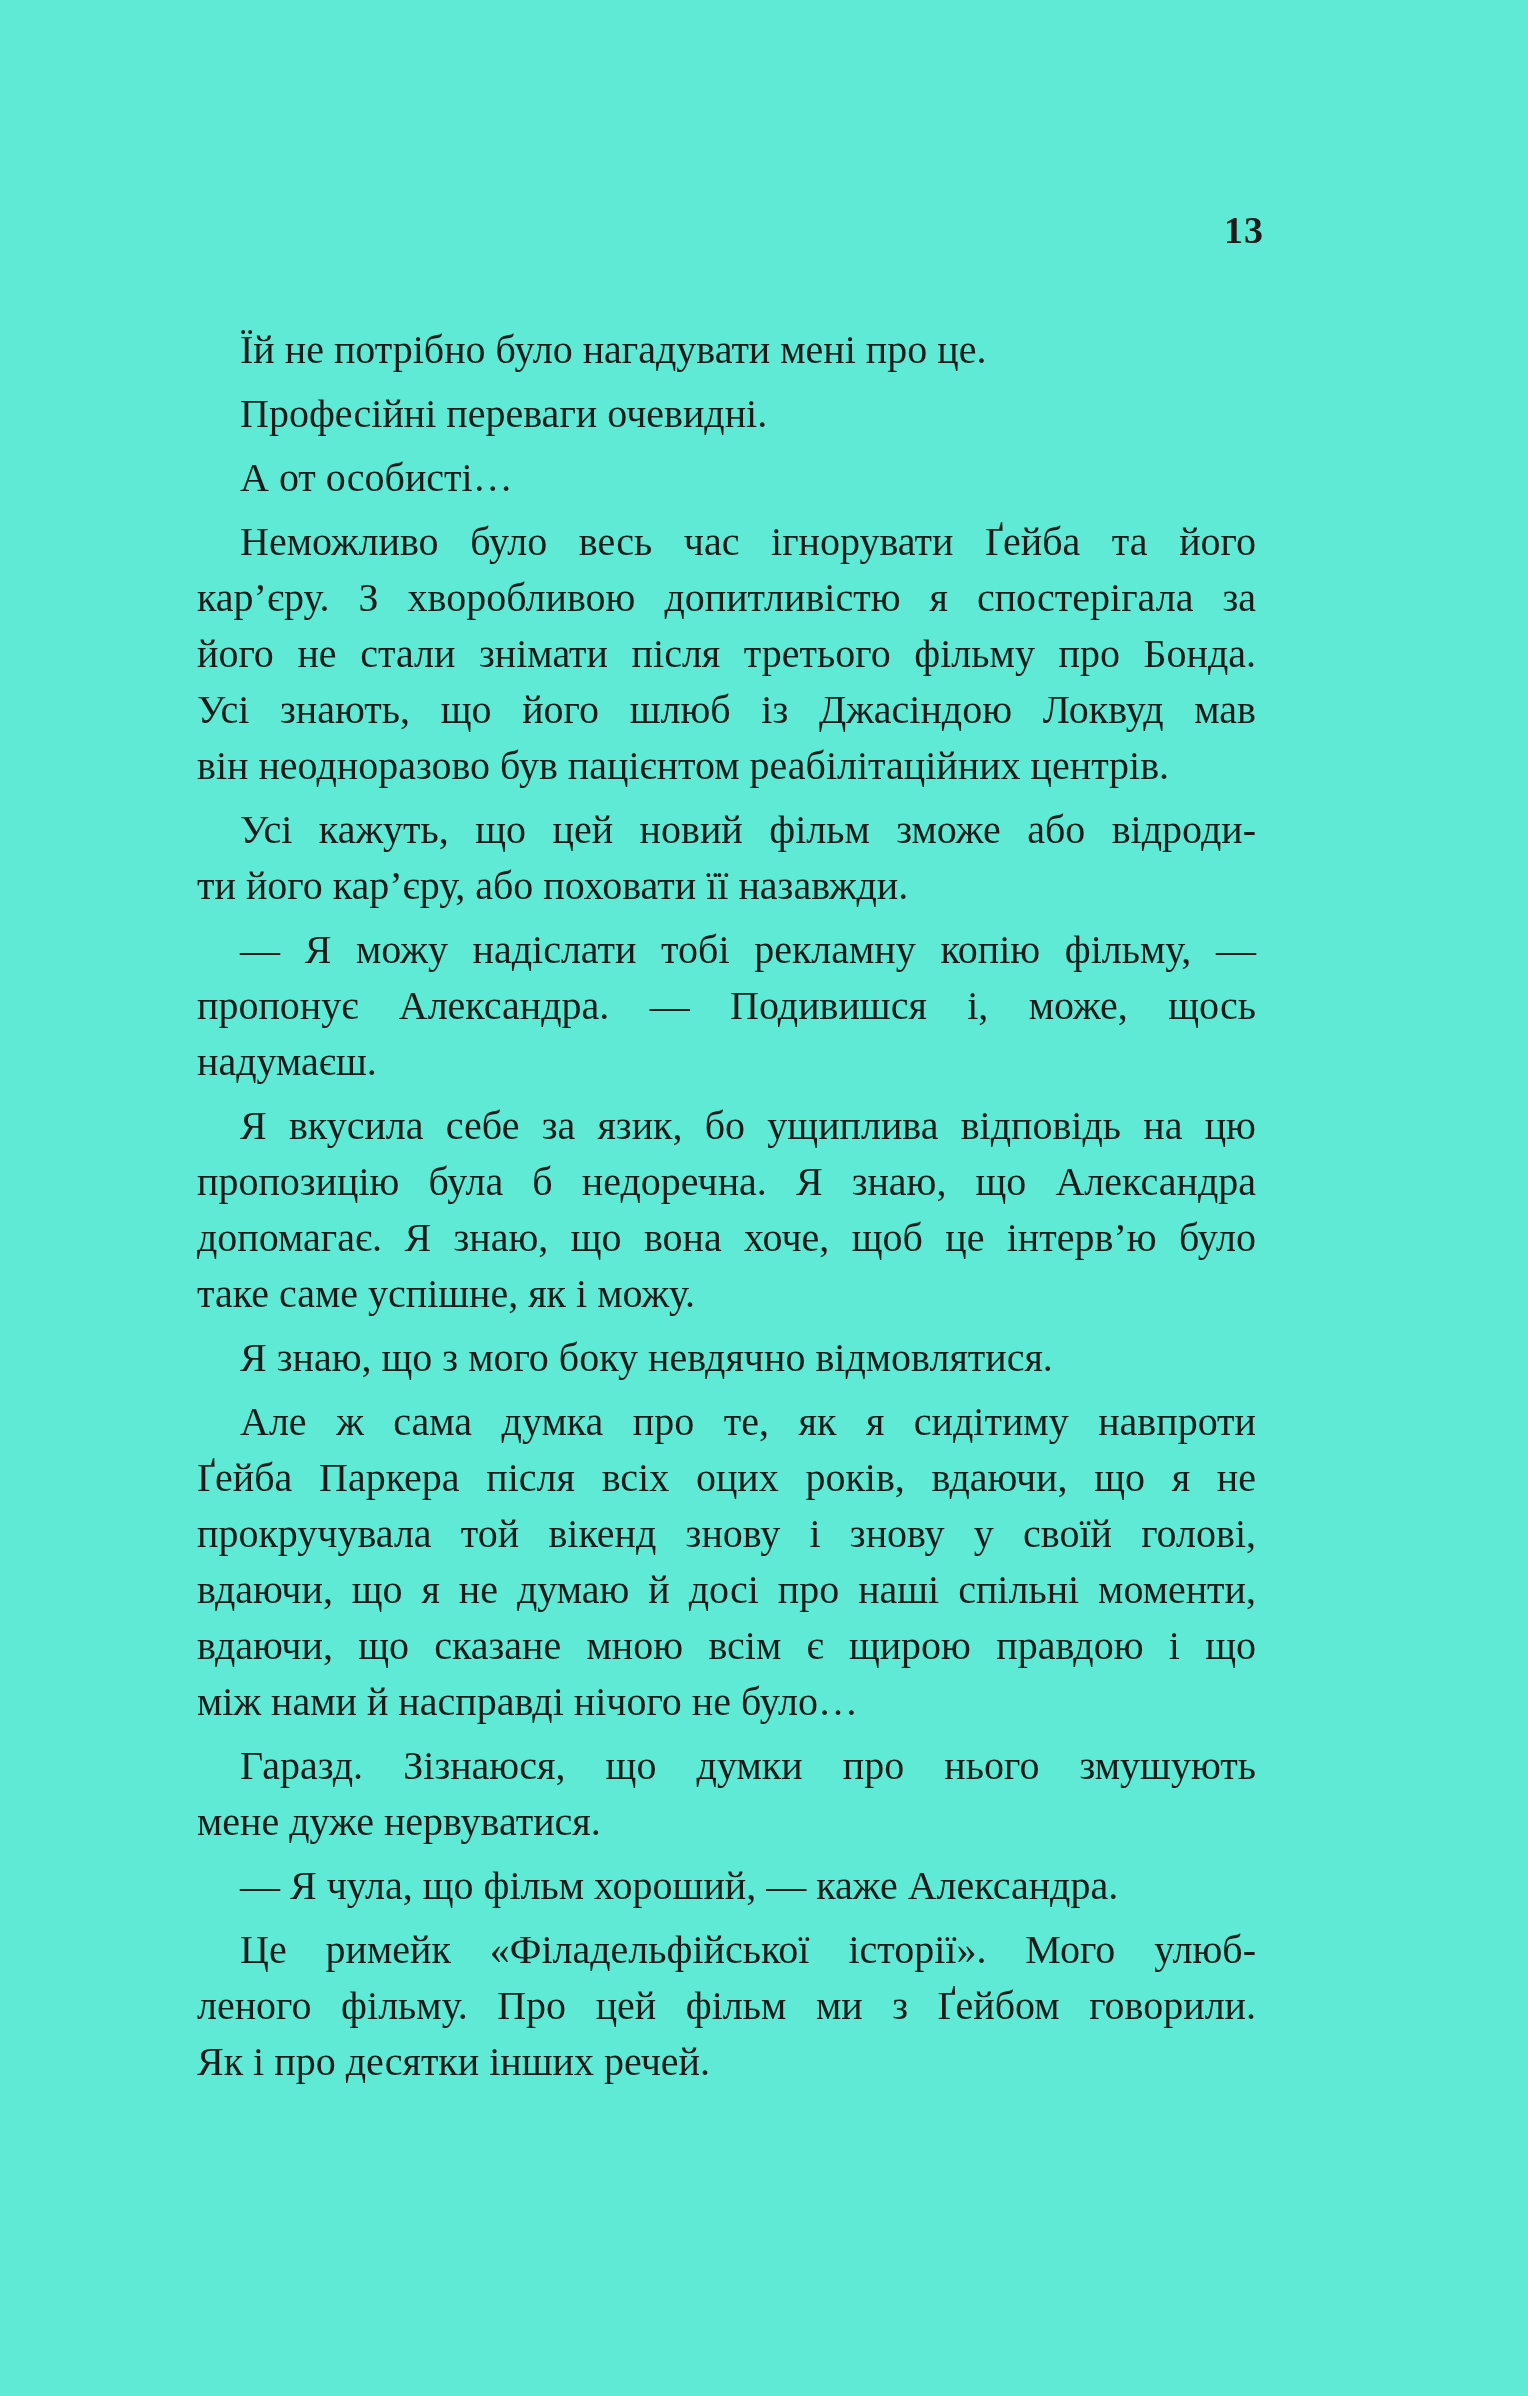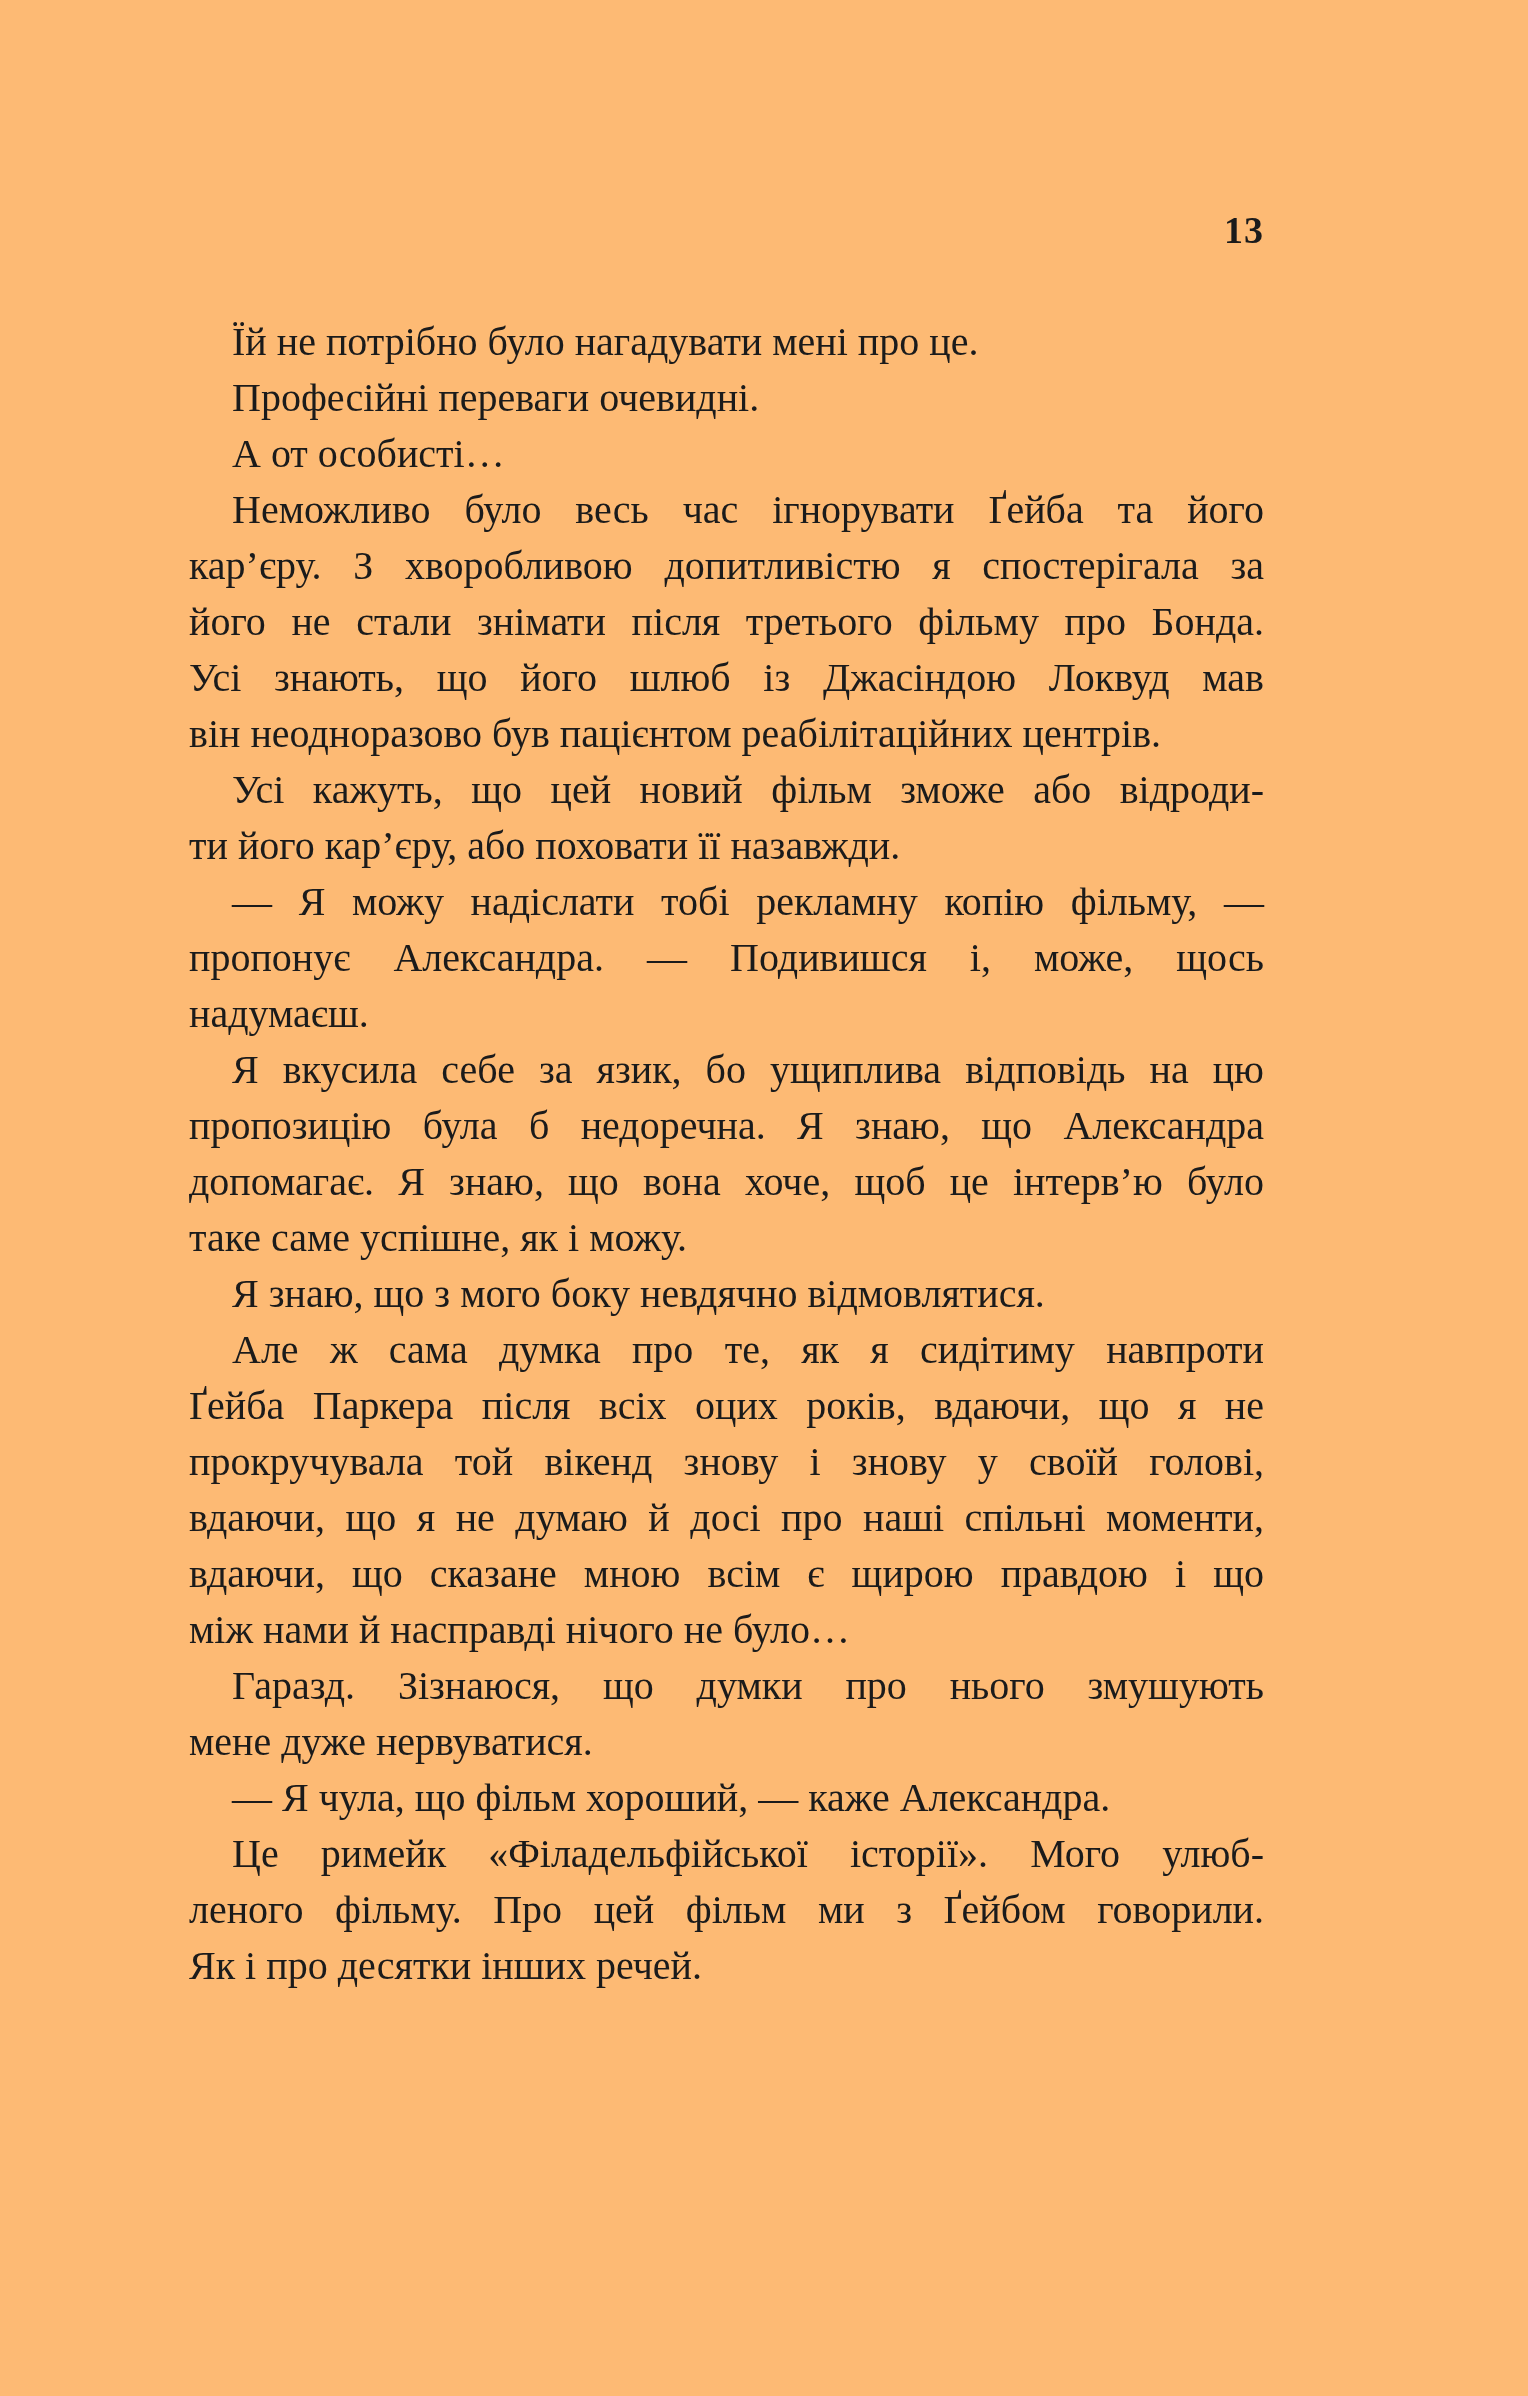--- a/index.html
+++ b/index.html
@@ -11,21 +11,21 @@
     width: 1528px;
     height: 2396px;
     position: relative;
     font-family: "Liberation Serif", "DejaVu Serif", serif;
     color: #1b1b1b;
     -webkit-font-smoothing: antialiased;
   }
   .page {
     position: absolute;
     inset: 0;
-    background: #fdba74;
+    background: #5eead4;
     overflow: hidden;
   }
   .page-number {
     position: absolute;
     left: 189px;
     top: 214px;
     width: 1075px;
     text-align: right;
     font-size: 38px;
     font-weight: 700;
@@ -36,21 +36,21 @@
   .text-block {
     position: absolute;
     left: 189px;
     top: 314px;
     width: 1075px;
     font-size: 40px;
     line-height: 56px;
     color: #1b1b1b;
   }
   .paragraph {
-    margin: 0;
+    margin: 8px;
     padding: 0;
   }
   .line {
     height: 56px;
     text-align: left;
     hyphens: none;
   }
   .line.first {
     padding-left: 43px;
   }

